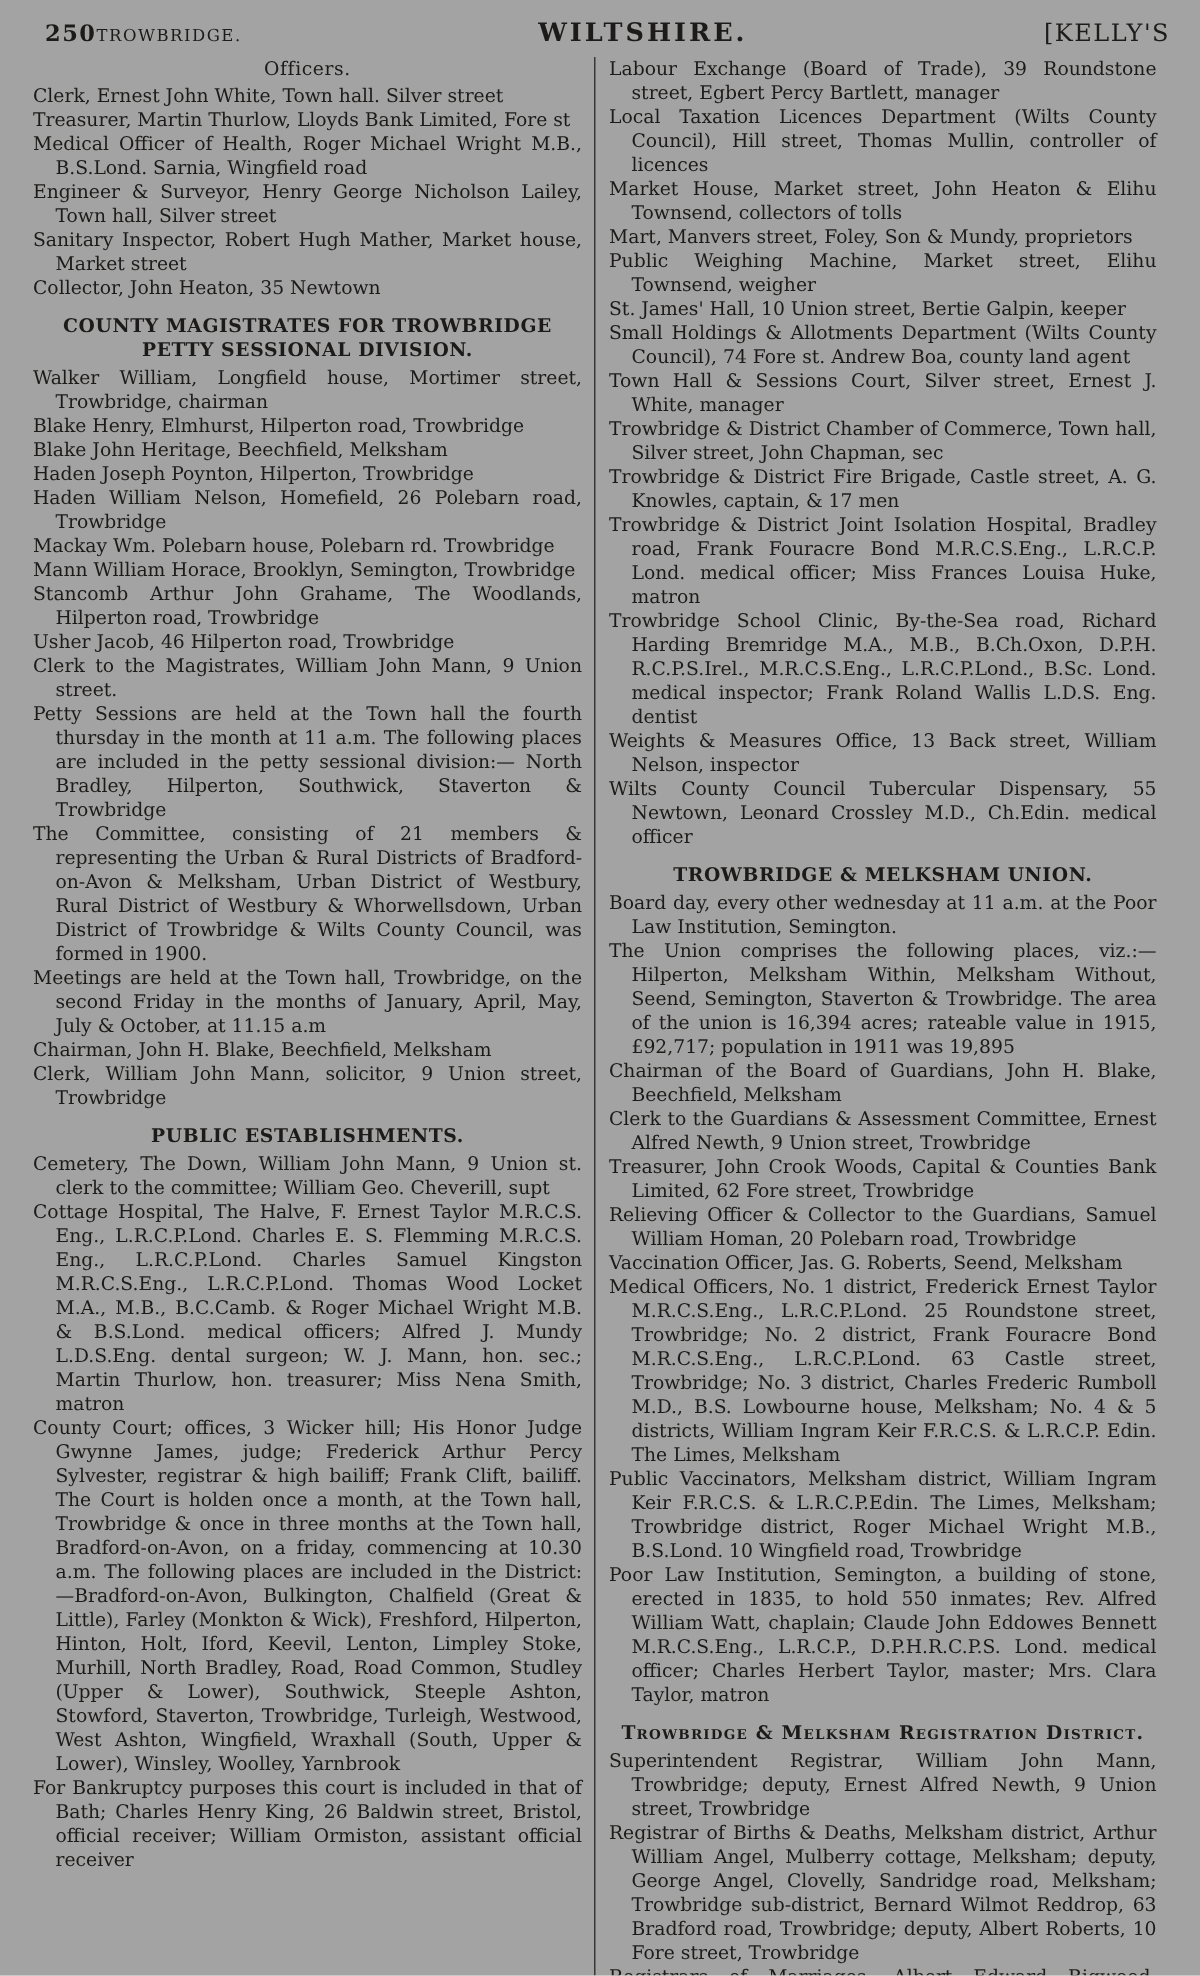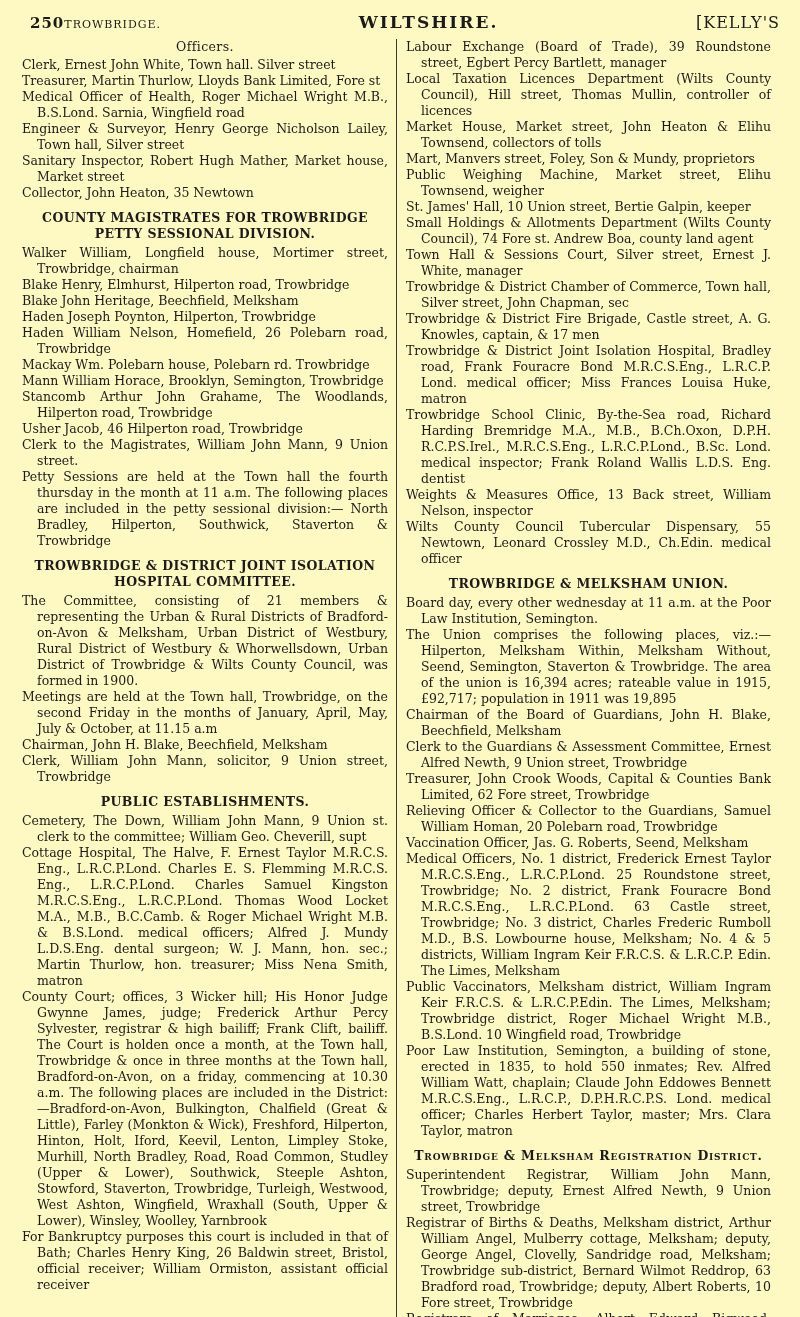--- a/index.html
+++ b/index.html
@@ -1,21 +1,21 @@
 <!DOCTYPE html>
 <html><head>
 <meta charset="utf-8">
 <style>
   html, body { margin: 0; padding: 0; background: #e9e7e1; }
   .page {
     position: relative;
     width: 800px;
     height: 1317px;
     margin: 0 auto;
-    background: #fef9c3;
+    background: #a3a3a3;
     color: #1c1b19;
     font-family: "DejaVu Serif", "Liberation Serif", serif;
     font-size: 12.5px;
     line-height: 16px;
     box-sizing: border-box;
     padding: 10px 16px 0 22px;
     overflow: hidden;
   }
   .page-header {
     display: flex;
@@ -102,21 +102,20 @@
         <p class="entry">Blake Henry, Elmhurst, Hilperton road, Trowbridge</p>
         <p class="entry">Blake John Heritage, Beechfield, Melksham</p>
         <p class="entry">Haden Joseph Poynton, Hilperton, Trowbridge</p>
         <p class="entry">Haden William Nelson, Homefield, 26 Polebarn road, Trowbridge</p>
         <p class="entry">Mackay Wm. Polebarn house, Polebarn rd. Trowbridge</p>
         <p class="entry">Mann William Horace, Brooklyn, Semington, Trowbridge</p>
         <p class="entry">Stancomb Arthur John Grahame, The Woodlands, Hilperton road, Trowbridge</p>
         <p class="entry">Usher Jacob, 46 Hilperton road, Trowbridge</p>
         <p class="entry">Clerk to the Magistrates, William John Mann, 9 Union street.</p>
         <p class="entry">Petty Sessions are held at the Town hall the fourth thursday in the month at 11 a.m. The following places are included in the petty sessional division:— North Bradley, Hilperton, Southwick, Staverton &amp; Trowbridge</p>
-        <div class="sec-heading">TROWBRIDGE &amp; DISTRICT JOINT ISOLATION HOSPITAL COMMITTEE.</div>
         <p class="entry">The Committee, consisting of 21 members &amp; representing the Urban &amp; Rural Districts of Bradford-on-Avon &amp; Melksham, Urban District of Westbury, Rural District of Westbury &amp; Whorwellsdown, Urban District of Trowbridge &amp; Wilts County Council, was formed in 1900.</p>
         <p class="entry">Meetings are held at the Town hall, Trowbridge, on the second Friday in the months of January, April, May, July &amp; October, at 11.15 a.m</p>
         <p class="entry">Chairman, John H. Blake, Beechfield, Melksham</p>
         <p class="entry">Clerk, William John Mann, solicitor, 9 Union street, Trowbridge</p>
         <div class="sec-heading">PUBLIC ESTABLISHMENTS.</div>
         <p class="entry">Cemetery, The Down, William John Mann, 9 Union st. clerk to the committee; William Geo. Cheverill, supt</p>
         <p class="entry">Cottage Hospital, The Halve, F. Ernest Taylor M.R.C.S. Eng., L.R.C.P.Lond. Charles E. S. Flemming M.R.C.S. Eng., L.R.C.P.Lond. Charles Samuel Kingston M.R.C.S.Eng., L.R.C.P.Lond. Thomas Wood Locket M.A., M.B., B.C.Camb. &amp; Roger Michael Wright M.B. &amp; B.S.Lond. medical officers; Alfred J. Mundy L.D.S.Eng. dental surgeon; W. J. Mann, hon. sec.; Martin Thurlow, hon. treasurer; Miss Nena Smith, matron</p>
         <p class="entry">County Court; offices, 3 Wicker hill; His Honor Judge Gwynne James, judge; Frederick Arthur Percy Sylvester, registrar &amp; high bailiff; Frank Clift, bailiff. The Court is holden once a month, at the Town hall, Trowbridge &amp; once in three months at the Town hall, Bradford-on-Avon, on a friday, commencing at 10.30 a.m. The following places are included in the District:—Bradford-on-Avon, Bulkington, Chalfield (Great &amp; Little), Farley (Monkton &amp; Wick), Freshford, Hilperton, Hinton, Holt, Iford, Keevil, Lenton, Limpley Stoke, Murhill, North Bradley, Road, Road Common, Studley (Upper &amp; Lower), Southwick, Steeple Ashton, Stowford, Staverton, Trowbridge, Turleigh, Westwood, West Ashton, Wingfield, Wraxhall (South, Upper &amp; Lower), Winsley, Woolley, Yarnbrook</p>
         <p class="entry">For Bankruptcy purposes this court is included in that of Bath; Charles Henry King, 26 Baldwin street, Bristol, official receiver; William Ormiston, assistant official receiver</p>
       </div>

